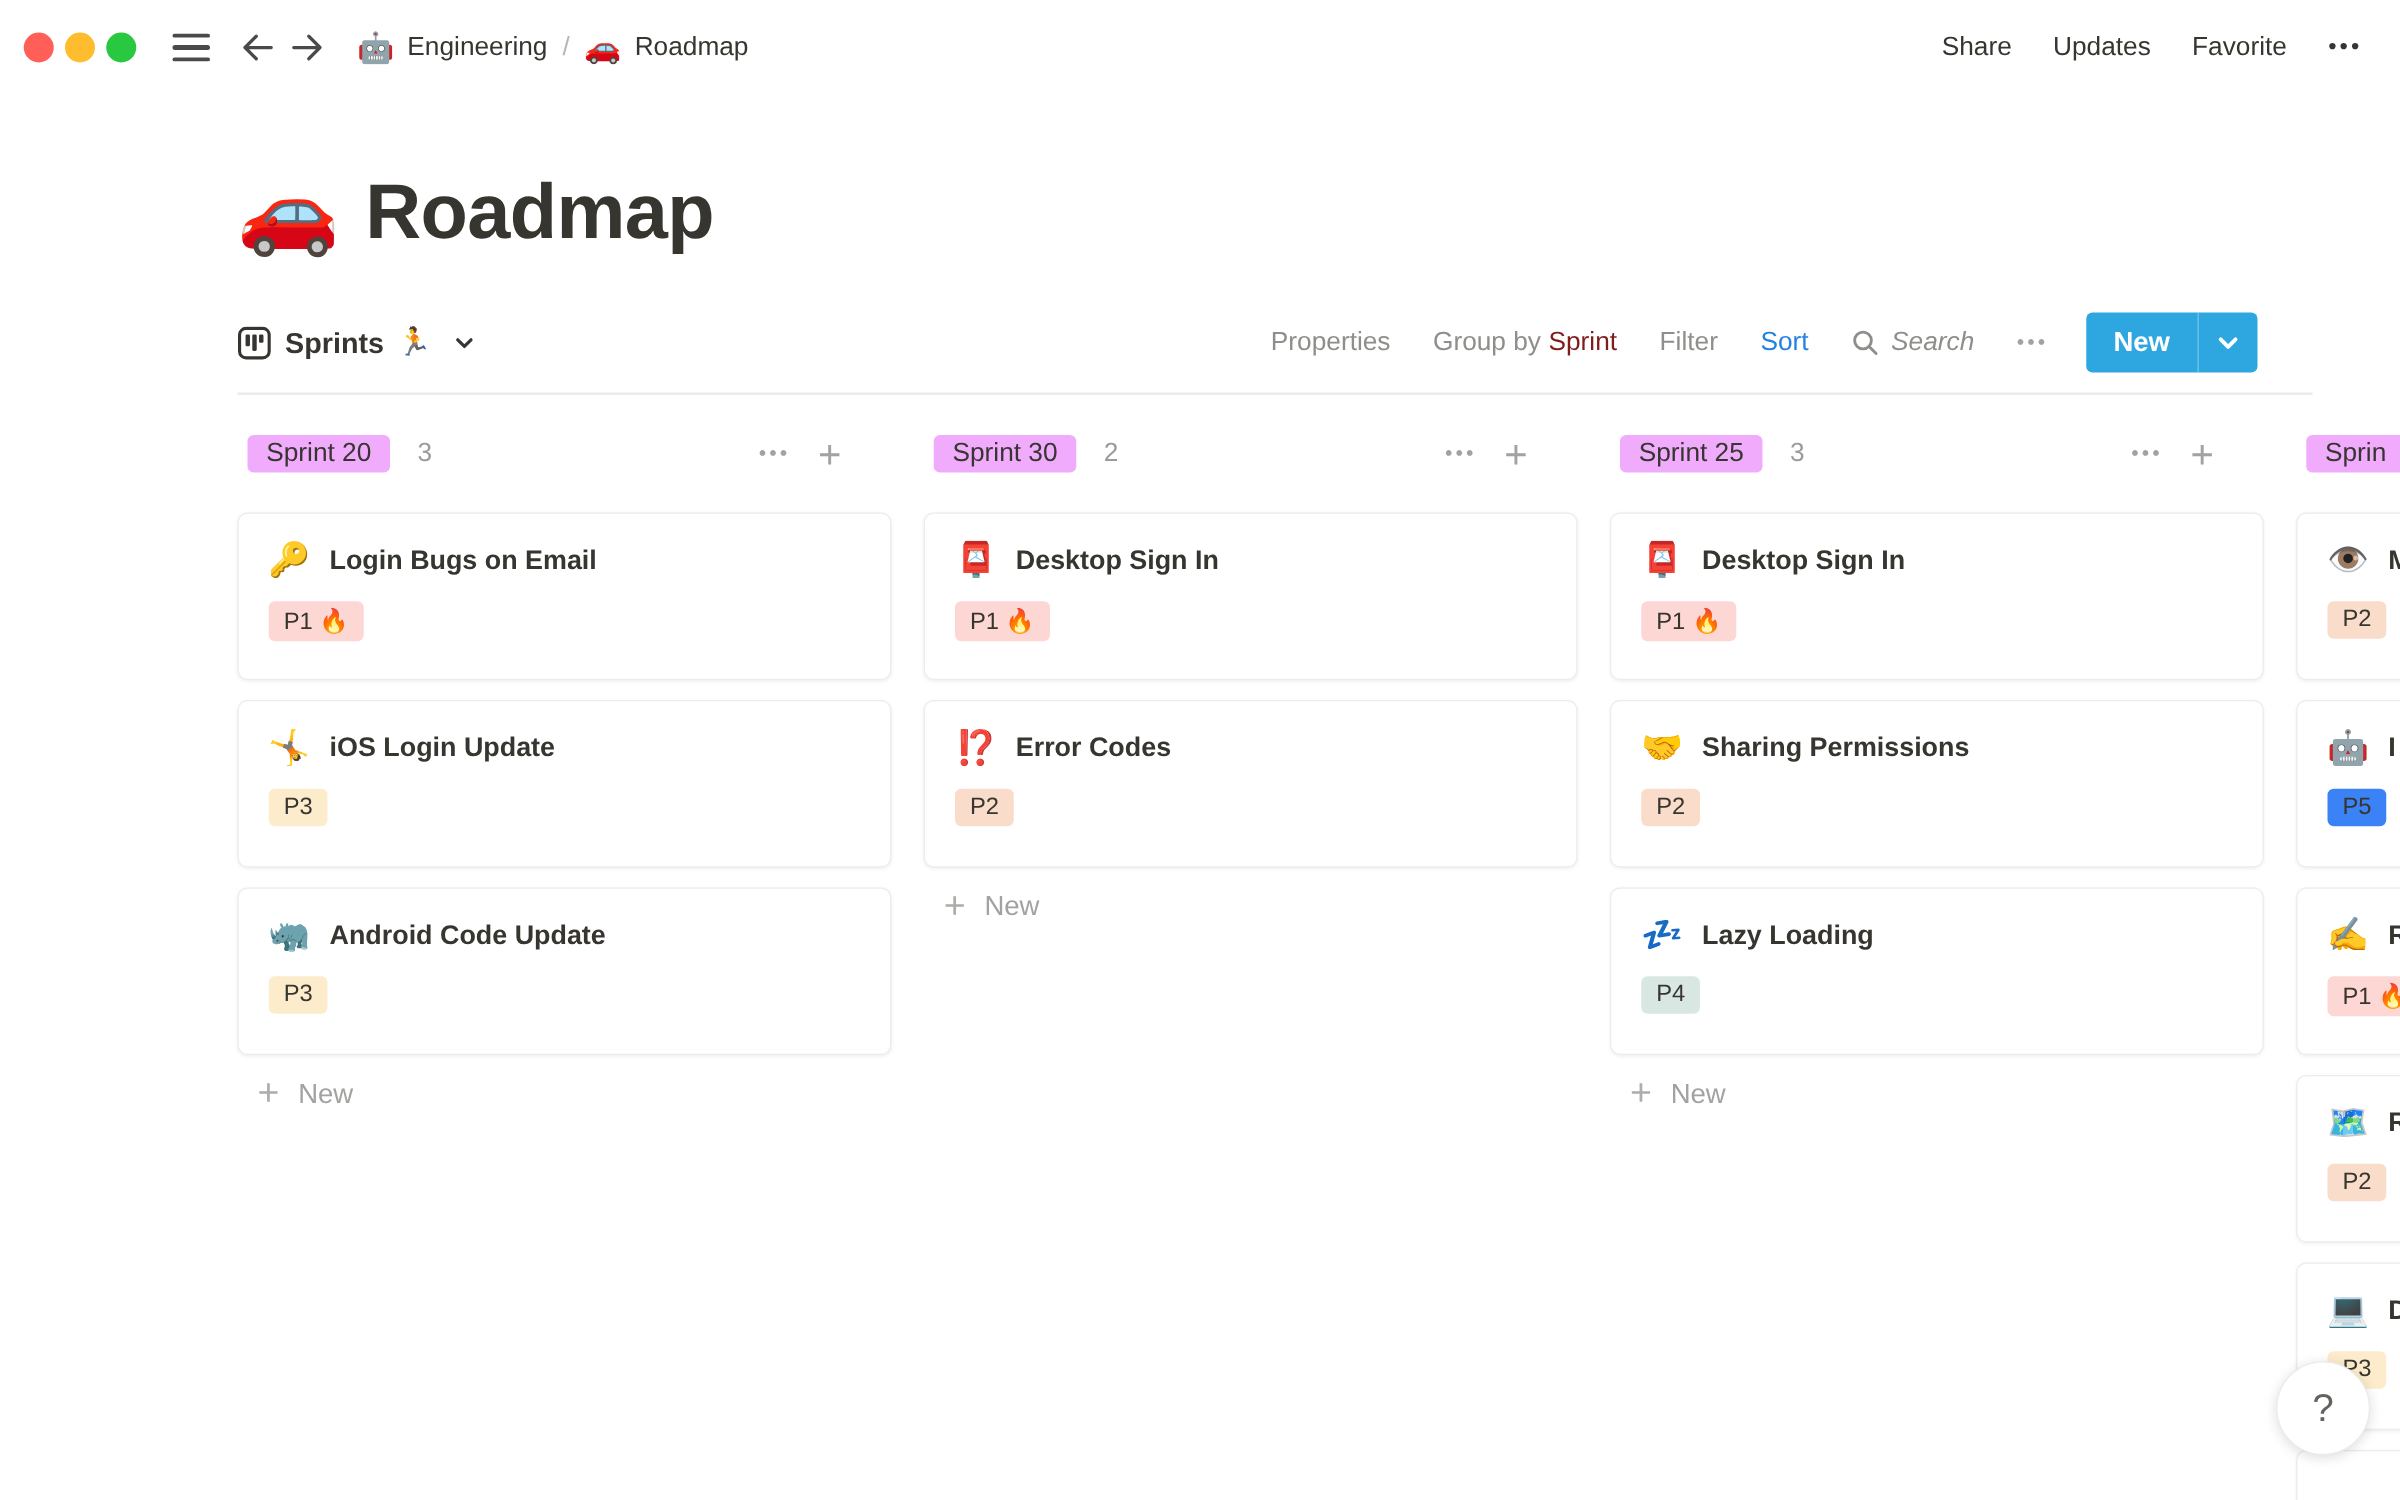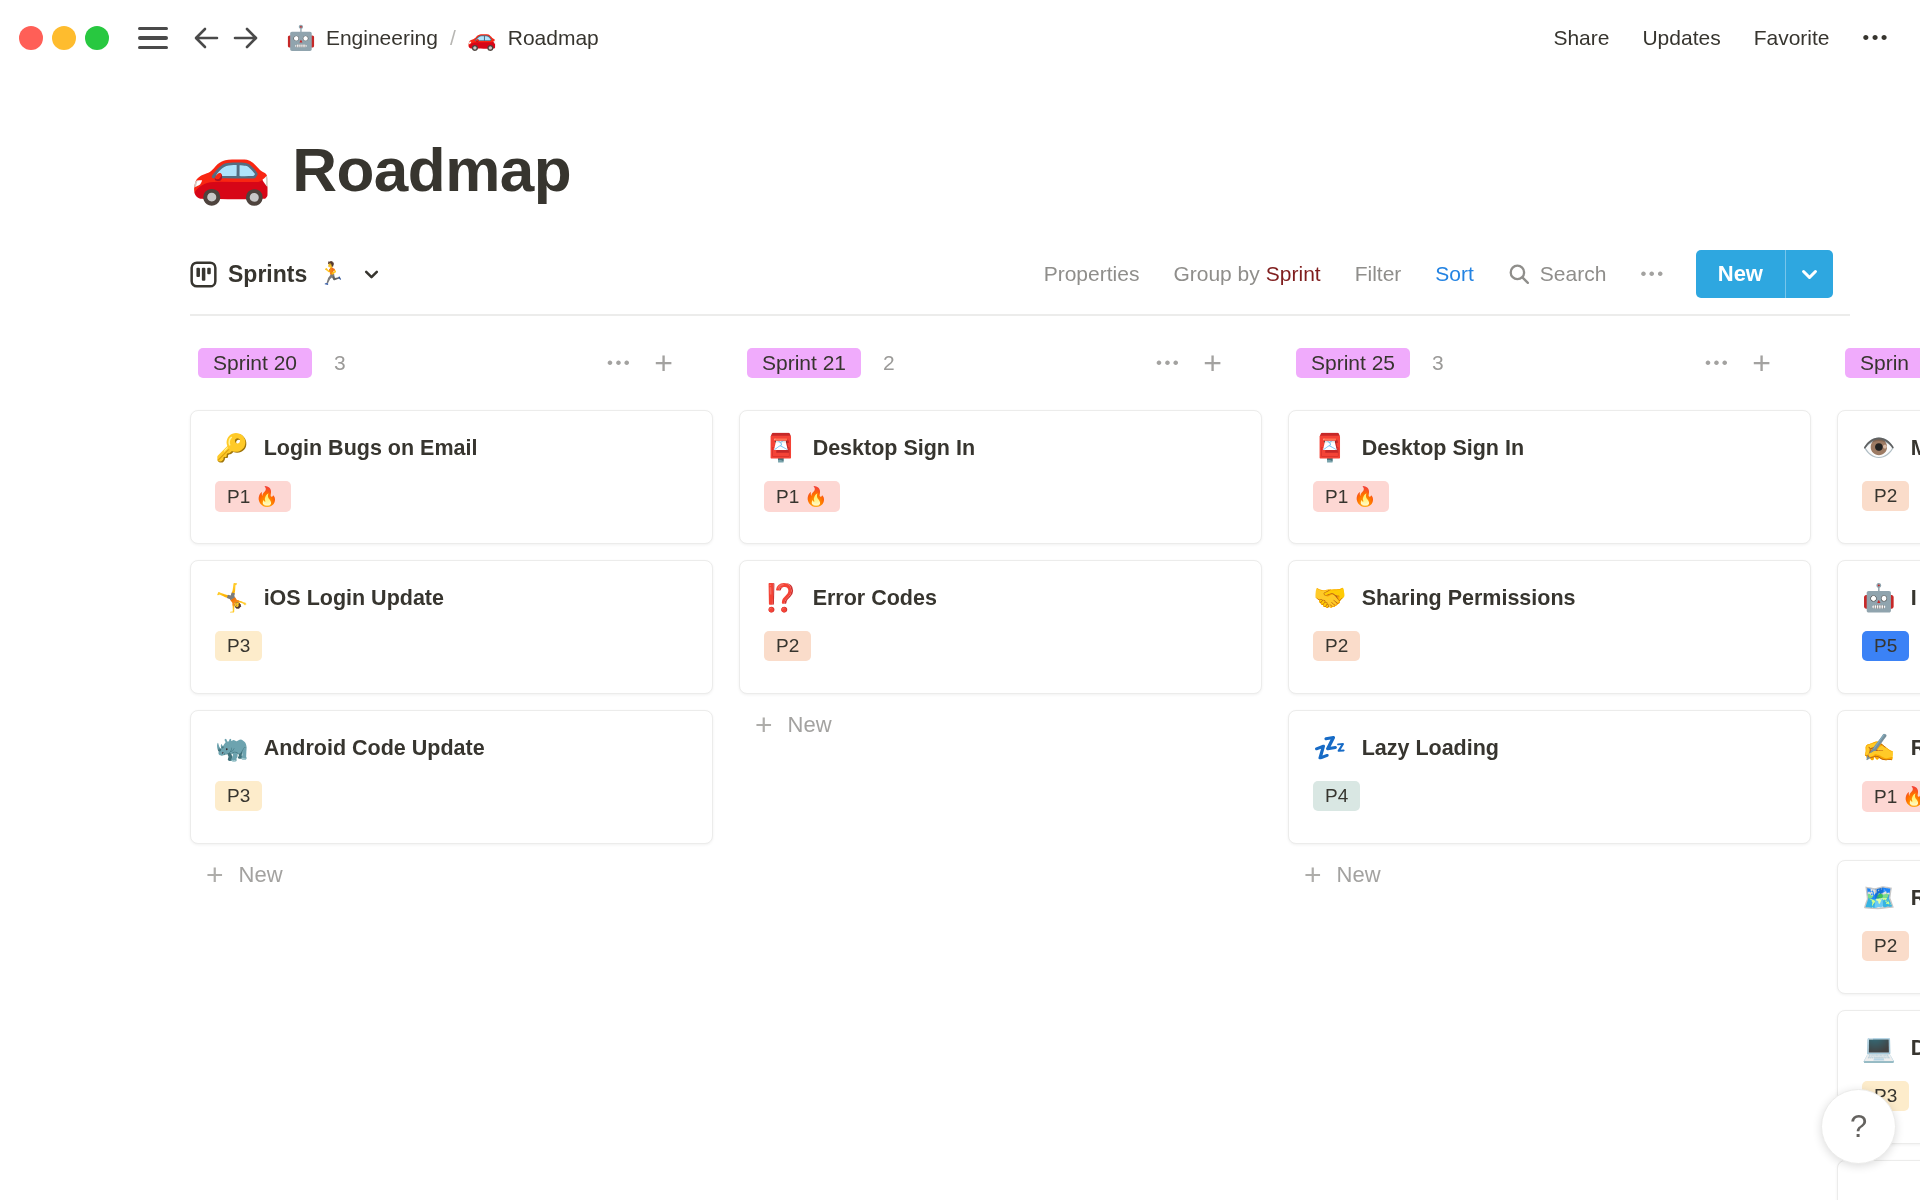--- a/index.html
+++ b/index.html
@@ -22,29 +22,29 @@
   .topbar-right .tb-btn { cursor:pointer; }
   .topbar-dots { font-size:19px; letter-spacing:2.5px; cursor:pointer; color:#37352f; }
 
   
   .main { padding-left:190px; }
   .title-row { margin-top:60px; display:flex; align-items:flex-end; gap:20px; }
   .page-emoji { font-size:66px; line-height:1; cursor:pointer; }
   .page-title { font-size:62px; font-weight:700; letter-spacing:-0.5px; color:#37352f; line-height:1.05; }
 
   
-  .toolbar { margin-top:48px; display:flex; justify-content:space-between; padding-right:87px; }
+  .toolbar { margin-top:48px; display:flex; justify-content:space-between; padding-right:114px; }
   .view-tab { display:flex; align-items:center; gap:11px; cursor:pointer; }
   .view-label { font-size:23px; font-weight:700; }
   .view-emoji { font-size:22px; }
   .tb-right { display:flex; align-items:center; gap:34px; font-size:21px; color:#8f8e8b; }
   .tb-item { cursor:pointer; white-space:nowrap; }
   .groupby b { color:#7f1d1d; font-weight:400; margin-left:6px; }
   .sort {}
-  .search-item { display:flex; align-items:center; gap:9px; }
+  .search-item { display:flex; align-items:center; gap:9px;font-style:italic; }
   .tb-dots { font-size:17px; letter-spacing:2.5px; color:#a3a2a0; }
   .new-btn { display:flex; align-items:stretch; border-radius:5px; overflow:hidden; cursor:pointer; height:48px; margin-left:-4px; }
   .new-btn-main { color:#fff; font-size:22px; font-weight:700; display:flex; align-items:center; padding:0 22px; }
   .new-btn-arrow { display:flex; align-items:center; padding:0 14px; border-left:1px solid rgba(255,255,255,0.35); }
   .hdivider { margin-top:16px; margin-right:70px; height:2px; background:#ececeb; }
 
   
   .board { margin-top:30px; display:flex; gap:26px; width:max-content; }
   .column { width:523px; flex:none; }
   .column-header { display:flex; align-items:center; height:34px; margin-bottom:30px; }
@@ -201,21 +201,21 @@
     <span class="tag" style="background: rgb(253, 236, 203);">P3</span>
   </div>
         </div>
     <div class="new-row">
       <span class="new-plus">+</span>
       <span class="new-label">New</span>
     </div>
   </div>
       <div class="column">
     <div class="column-header">
-      <span class="col-pill">Sprint 21</span>
+      <span class="col-pill">Sprint 30</span>
       <span class="col-count">2</span>
       <span class="col-icons">
         <span class="col-more">•••</span>
         <span class="col-add">+</span>
       </span>
     </div>
     <div>
           <div class="card">
     <div class="card-title-row">
       <span class="card-emoji">📮</span>

